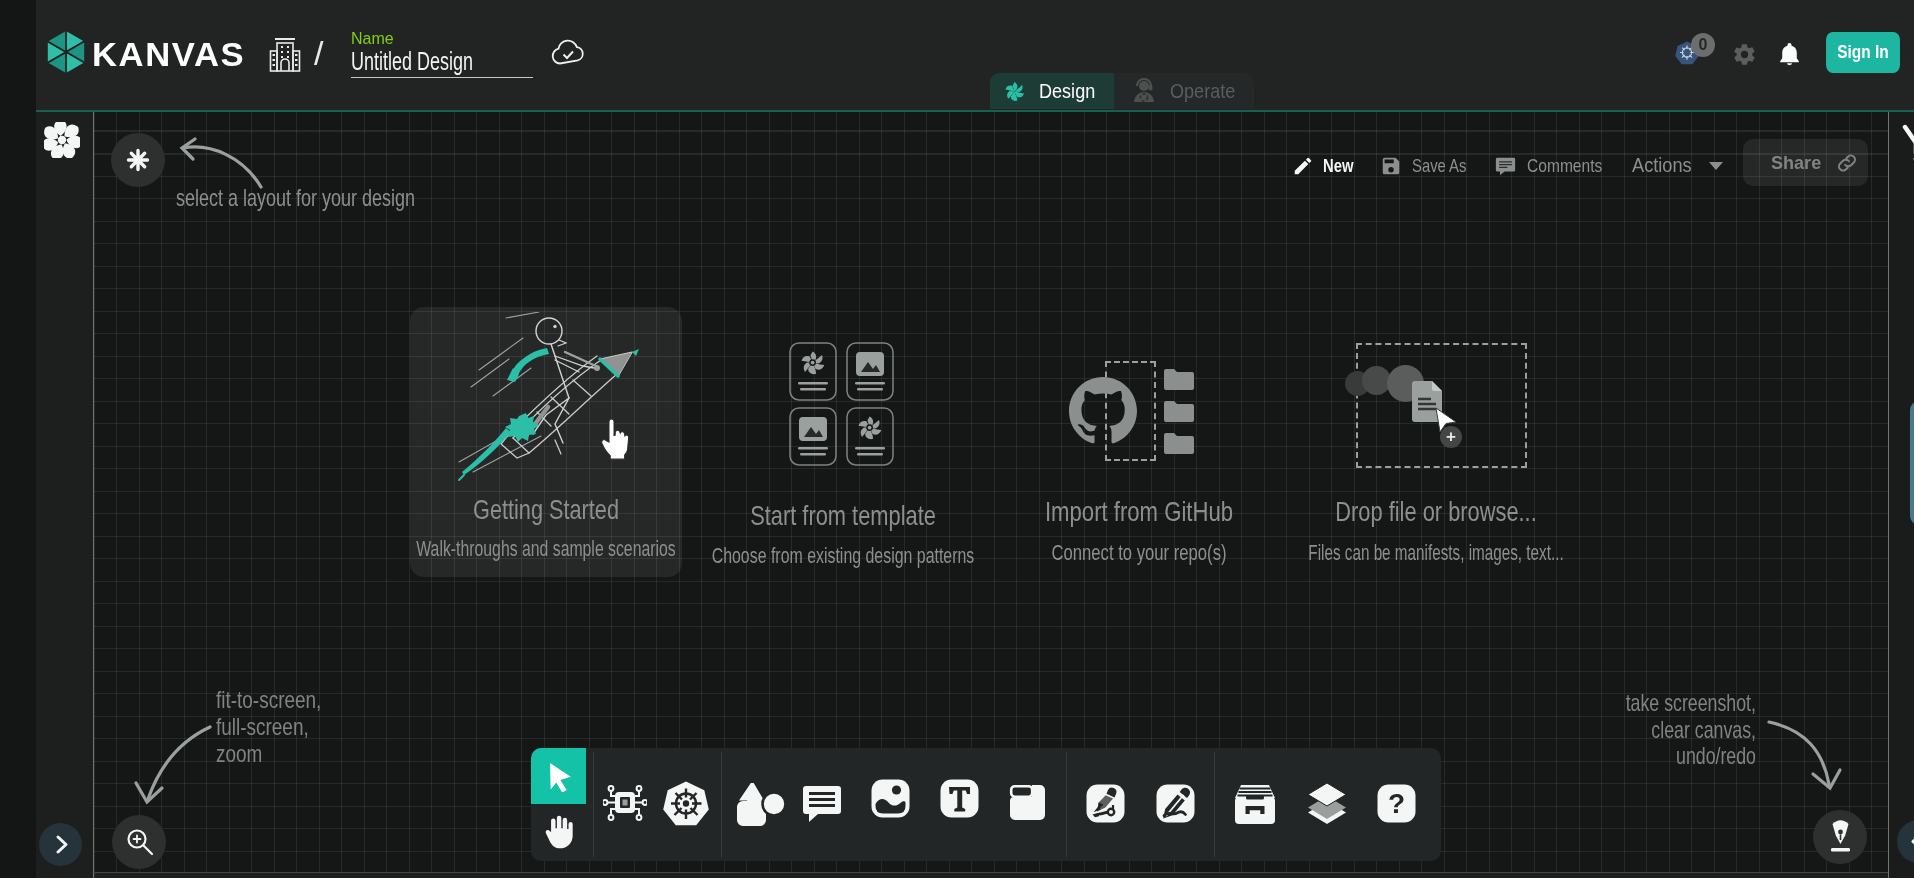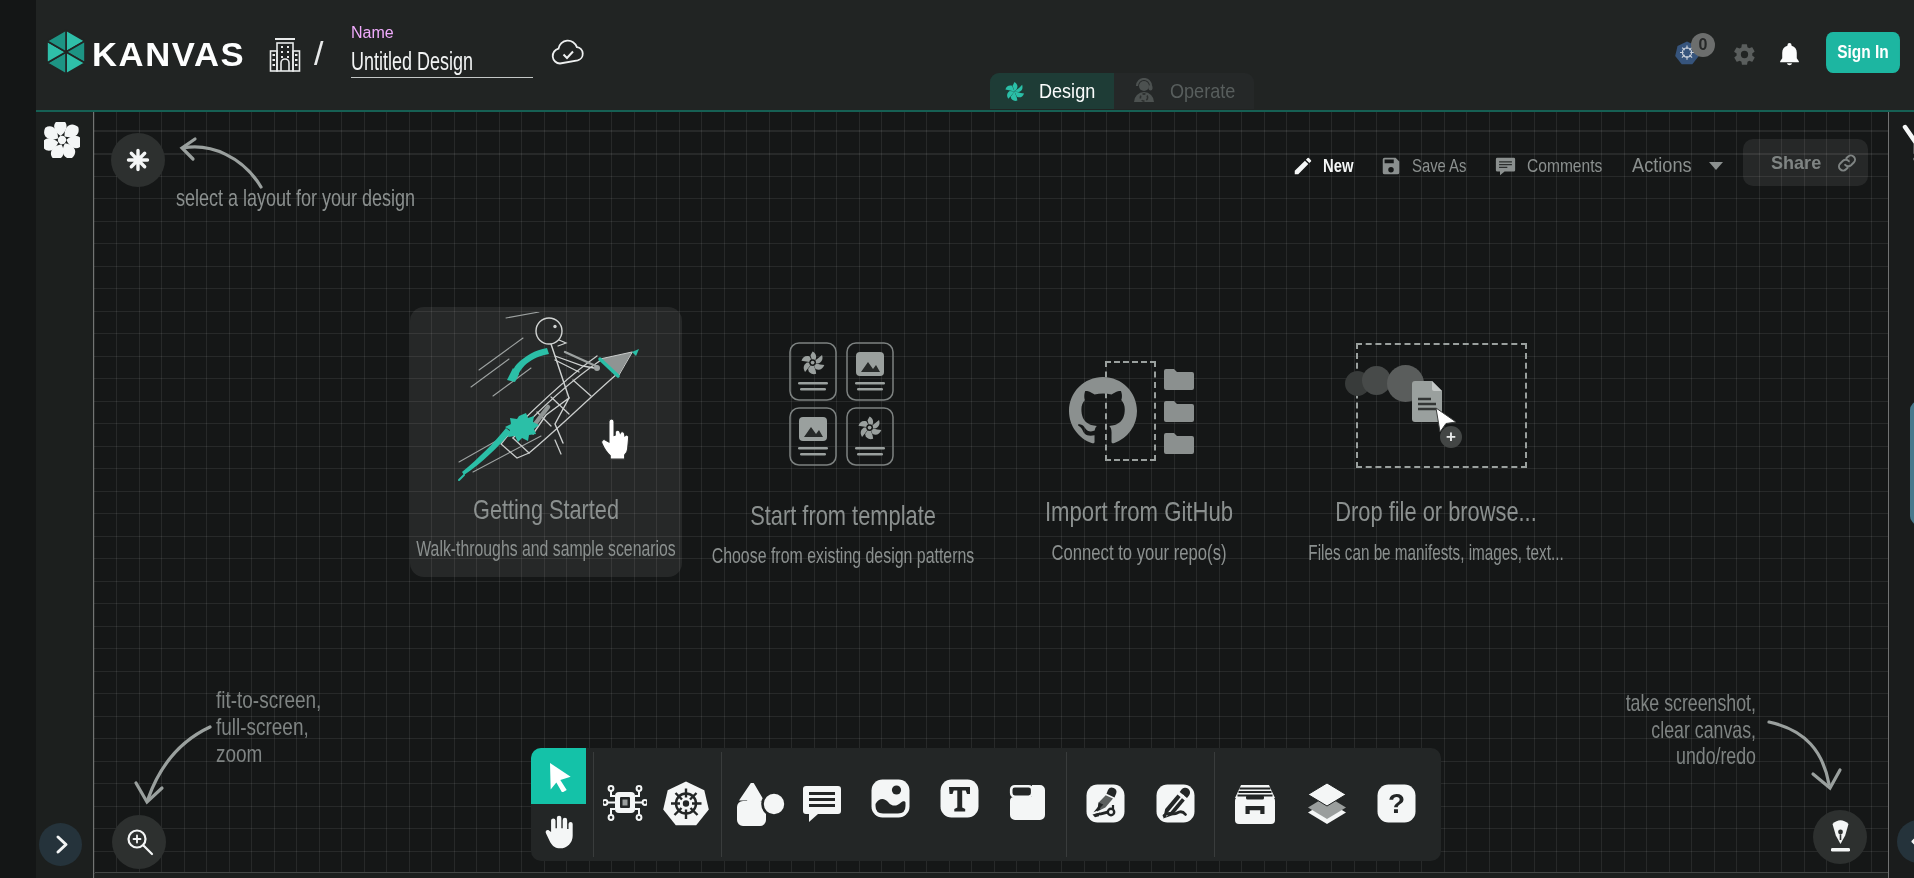--- a/index.html
+++ b/index.html
@@ -57,21 +57,21 @@
     <rect x="1.5" y="14" width="6.5" height="20" fill="none"></rect>
     <rect x="24" y="14" width="6.5" height="20" fill="none"></rect>
     <path d="M6 2 L26 2" stroke-width="2"></path>
     <path d="M12 34 L12 26 A4 4 0 0 1 20 26 L20 34" fill="none"></path>
     <g stroke-width="2">
       <path d="M12 10 h2 M18 10 h2 M12 15 h2 M18 15 h2 M12 20 h2 M18 20 h2"></path>
       <path d="M3.5 18 h2.5 M3.5 23 h2.5 M3.5 28 h2.5 M26 18 h2.5 M26 23 h2.5 M26 28 h2.5"></path>
     </g>
   </svg>
   <div class="abs" style="left:278px;top:34px;font-size:34px;font-weight:300;color:#e8eaea;">/</div>
-  <div class="abs" style="left:315px;top:24px;font-size:16px;color:#f0abfc;">Name</div>
+  <div class="abs" style="left:315px;top:30px;font-size:16px;color:#84cc16;">Name</div>
   <div class="abs" style="left:315px;top:47px;font-size:25px;color:#f2f4f4;transform:scaleX(0.72);transform-origin:left top;white-space:nowrap;">Untitled Design</div>
   <div class="abs" style="left:315px;top:77px;width:182px;height:1px;background:#c3c7c6;"></div>
 
   <svg class="abs" style="left:515px;top:39px" width="34" height="27" viewBox="0 0 34 27" fill="none" stroke="#eef0f0" stroke-width="1.8">
     <path d="M9 24.5 a7.5 7.5 0 0 1 -1.5 -14.8 a9.5 9.5 0 0 1 18.4 -1.6 a6.8 6.8 0 0 1 0.8 13.3 z" fill="none"></path>
     <path d="M12.5 15.5 l3.5 3.5 l6 -6.5" stroke-width="2"></path>
   </svg>
 
   <div class="abs" style="left:954px;top:73px;width:264px;height:36px;background:#252828;border-radius:9px 9px 0 0;"></div>
   <div class="abs" style="left:954px;top:73px;width:124px;height:36px;background:#1e3c36;border-radius:9px 0 0 0;"></div>

